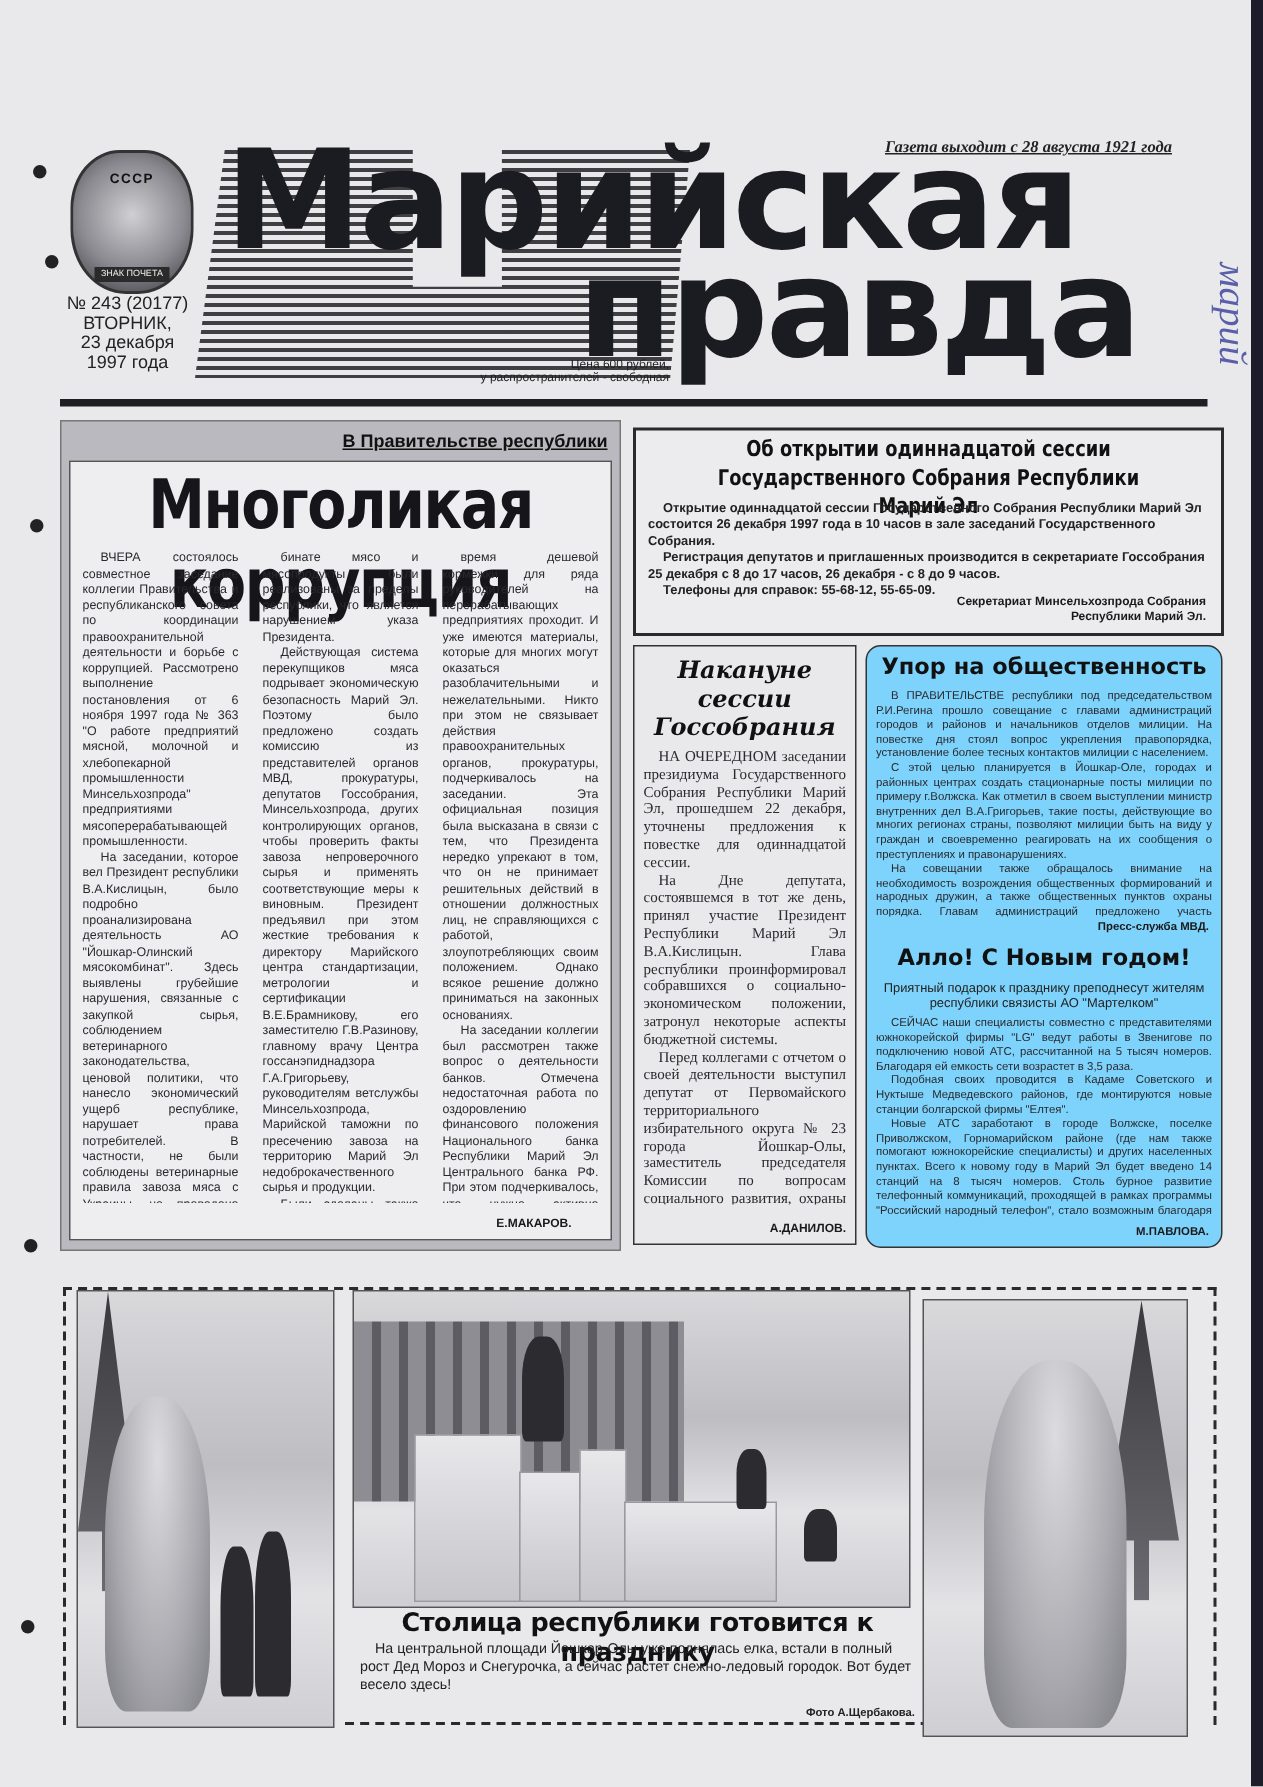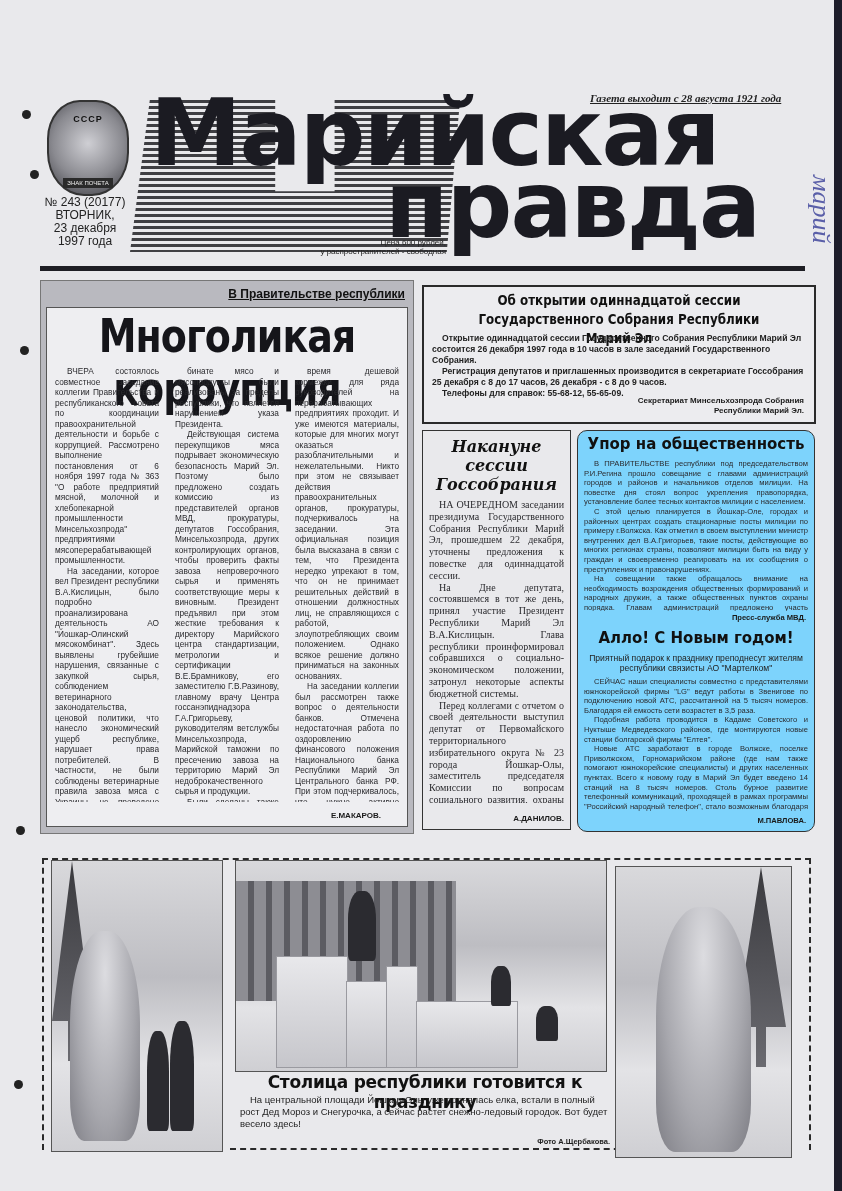--- a/index.html
+++ b/index.html
@@ -161,21 +161,21 @@
     <p>В ПРАВИТЕЛЬСТВЕ республики под председательством Р.И.Регина прошло совещание с главами администраций городов и районов и начальников отделов милиции. На повестке дня стоял вопрос укрепления правопорядка, установление более тесных контактов милиции с населением.</p>
     <p>С этой целью планируется в Йошкар-Оле, городах и районных центрах создать стационарные посты милиции по примеру г.Волжска. Как отметил в своем выступлении министр внутренних дел В.А.Григорьев, такие посты, действующие во многих регионах страны, позволяют милиции быть на виду у граждан и своевременно реагировать на их сообщения о преступлениях и правонарушениях.</p>
     <p>На совещании также обращалось внимание на необходимость возрождения общественных формирований и народных дружин, а также общественных пунктов охраны порядка. Главам администраций предложено участь финансирование подразделений милиции общественной безопасности при утверждении бюджетов на 1998 год на сессиях районных и городских собраний.</p>
   </div>
   <div class="upor-sig">Пресс-служба МВД.</div>
 
   <div class="allo-h">Алло! С Новым годом!</div>
   <div class="allo-sub">Приятный подарок к празднику преподнесут жителям республики связисты АО "Мартелком"</div>
   <div class="allo-body">
     <p>СЕЙЧАС наши специалисты совместно с представителями южнокорейской фирмы "LG" ведут работы в Звенигове по подключению новой АТС, рассчитанной на 5 тысяч номеров. Благодаря ей емкость сети возрастет в 3,5 раза.</p>
-    <p>Подобная работа проводится в Кадаме Советского и Нуктыше Медведевского районов, где монтируются новые станции болгарской фирмы "Елтея".</p>
+    <p>Подобная своих проводится в Кадаме Советского и Нуктыше Медведевского районов, где монтируются новые станции болгарской фирмы "Елтея".</p>
     <p>Новые АТС заработают в городе Волжске, поселке Приволжском, Горномарийском районе (где нам также помогают южнокорейские специалисты) и других населенных пунктах. Всего к новому году в Марий Эл будет введено 14 станций на 8 тысяч номеров. Столь бурное развитие телефонный коммуникаций, проходящей в рамках программы "Российский народный телефон", стало возможным благодаря активной поддержке Правительства республики и, конечно, облигациям телефонного займа, выпуск которых АО "Мартелком" намерено продолжить и в будущем году.</p>
   </div>
   <div class="allo-sig">М.ПАВЛОВА.</div>
 </section>
 
 <section>
   <div class="abs photo-frame"></div>
   <div class="abs photo-bottom"></div>
 
   <div class="photo ph-left">

